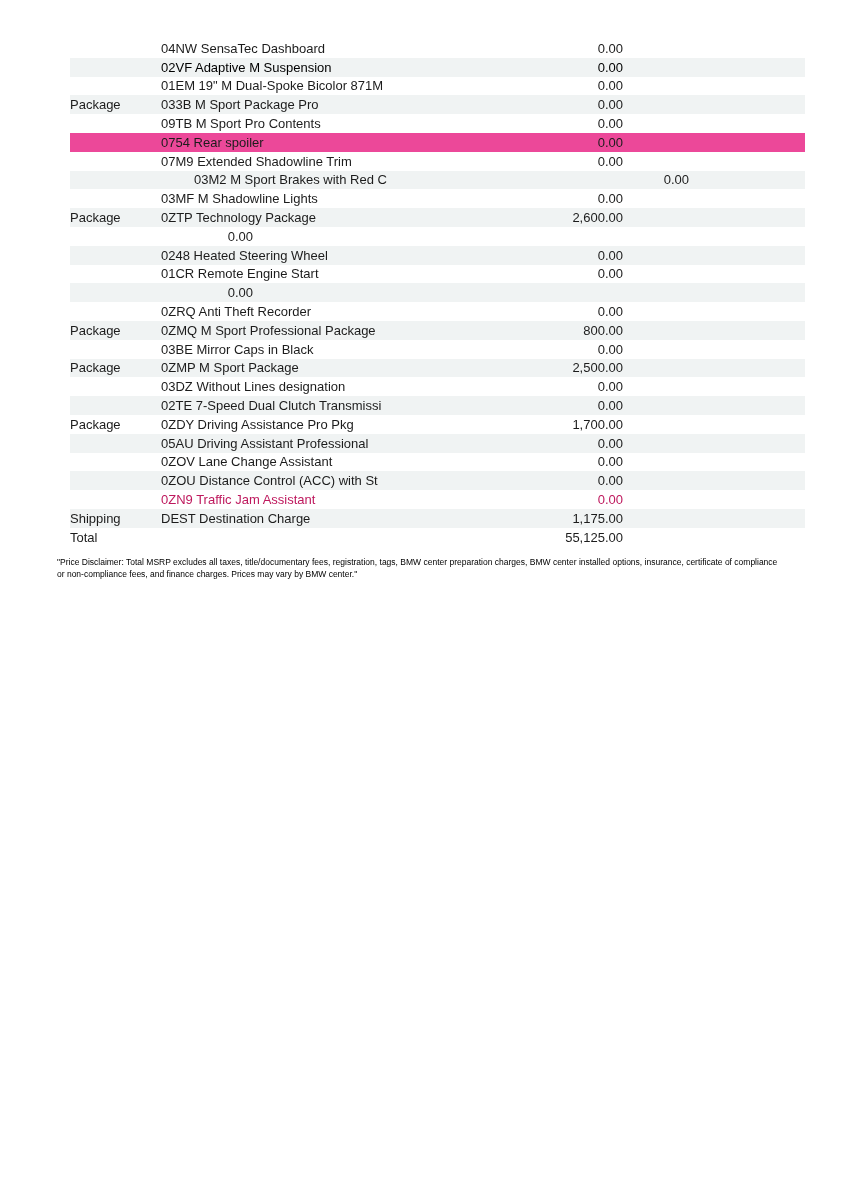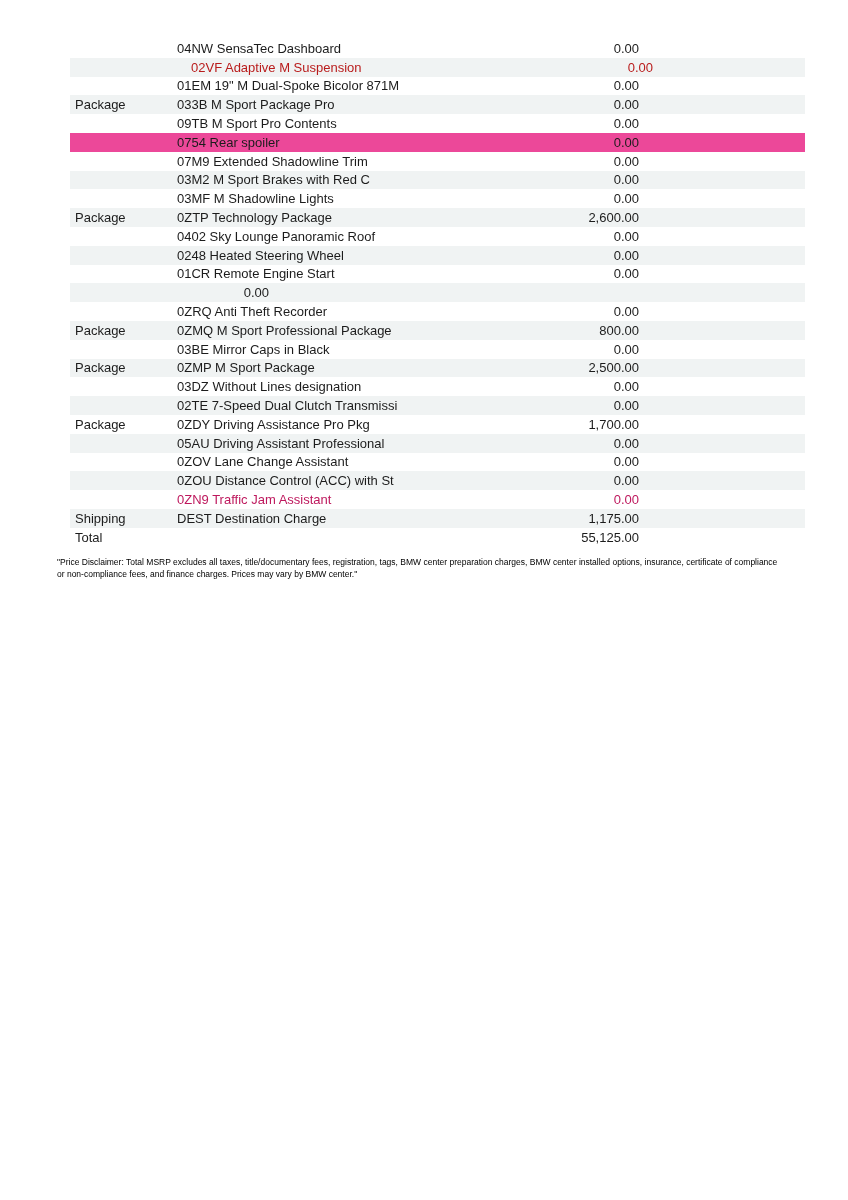--- a/index.html
+++ b/index.html
@@ -24,22 +24,21 @@
   .row {
     display: flex;
     align-items: center;
     height: 18.8px;
     font-size: 13px;
     color: #1c1c1c;
     white-space: nowrap;
   }
   .cell-category {
     flex: none;
-    width: 107px;
-    padding-left: 5px;
+    width: 91px;
     box-sizing: border-box;
   }
   .cell-desc {
     flex: none;
     width: 370px;
     overflow: hidden;
   }
   .cell-price {
     flex: none;
     width: 92px;
@@ -62,21 +61,21 @@
 <body>
 
 <div class="page">
   <div class="options-table">
       <div class="row" style="color: rgb(28, 28, 28);">
         <div class="cell-category"></div>
         <div class="cell-desc">04NW SensaTec Dashboard</div>
         <div class="cell-price">0.00</div>
         <div class="cell-filler"></div>
       </div>
-      <div class="row" style="background: rgb(240, 243, 243); color: #b91c1c; padding-left: 14px;">
+      <div class="row" style="background: rgb(240, 243, 243); color: #000000;">
         <div class="cell-category"></div>
         <div class="cell-desc">02VF Adaptive M Suspension</div>
         <div class="cell-price">0.00</div>
         <div class="cell-filler"></div>
       </div>
       <div class="row" style="color: rgb(28, 28, 28);">
         <div class="cell-category"></div>
         <div class="cell-desc">01EM 19" M Dual-Spoke Bicolor 871M</div>
         <div class="cell-price">0.00</div>
         <div class="cell-filler"></div>
@@ -98,41 +97,40 @@
         <div class="cell-desc">0754 Rear spoiler</div>
         <div class="cell-price">0.00</div>
         <div class="cell-filler"></div>
       </div>
       <div class="row" style="color: rgb(28, 28, 28);">
         <div class="cell-category"></div>
         <div class="cell-desc">07M9 Extended Shadowline Trim</div>
         <div class="cell-price">0.00</div>
         <div class="cell-filler"></div>
       </div>
-      <div class="row" style="background: rgb(240, 243, 243); color: rgb(28, 28, 28);">
+      <div class="row" style="background: rgb(240, 243, 243); color: rgb(28, 28, 28); gap: 33px;">
         <div class="cell-category"></div>
         <div class="cell-desc">03M2 M Sport Brakes with Red C</div>
         <div class="cell-price">0.00</div>
         <div class="cell-filler"></div>
       </div>
       <div class="row" style="color: rgb(28, 28, 28);">
         <div class="cell-category"></div>
         <div class="cell-desc">03MF M Shadowline Lights</div>
         <div class="cell-price">0.00</div>
         <div class="cell-filler"></div>
       </div>
       <div class="row" style="background: rgb(240, 243, 243); color: rgb(28, 28, 28);">
         <div class="cell-category">Package</div>
         <div class="cell-desc">0ZTP Technology Package</div>
         <div class="cell-price">2,600.00</div>
         <div class="cell-filler"></div>
       </div>
       <div class="row" style="color: rgb(28, 28, 28);">
         <div class="cell-category"></div>
-        <div class="cell-desc">0402 Sky Lounge Panoramic Roof</div>
         <div class="cell-price">0.00</div>
         <div class="cell-filler"></div>
       </div>
       <div class="row" style="background: rgb(240, 243, 243); color: rgb(28, 28, 28); justify-content: space-between;">
         <div class="cell-category"></div>
         <div class="cell-desc">0248 Heated Steering Wheel</div>
         <div class="cell-price">0.00</div>
         <div class="cell-filler"></div>
       </div>
       <div class="row" style="color: rgb(28, 28, 28);">

